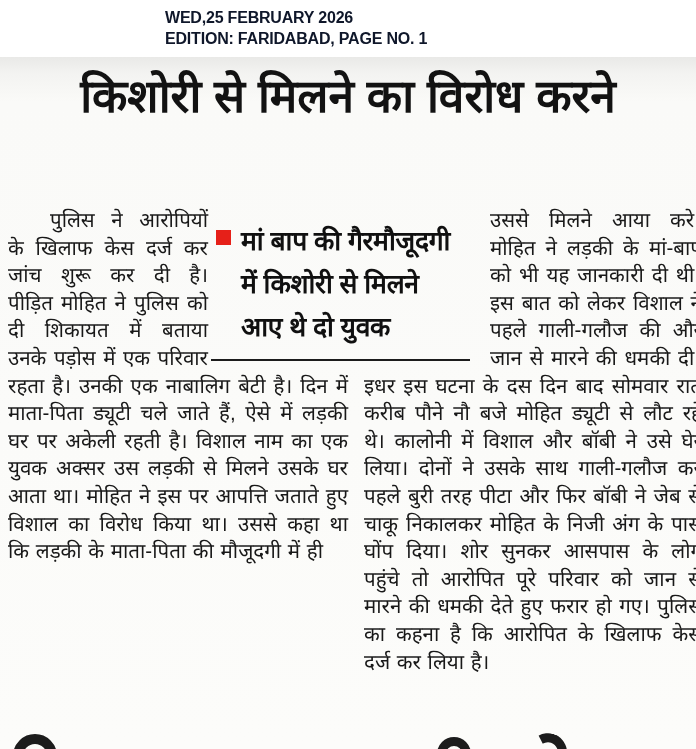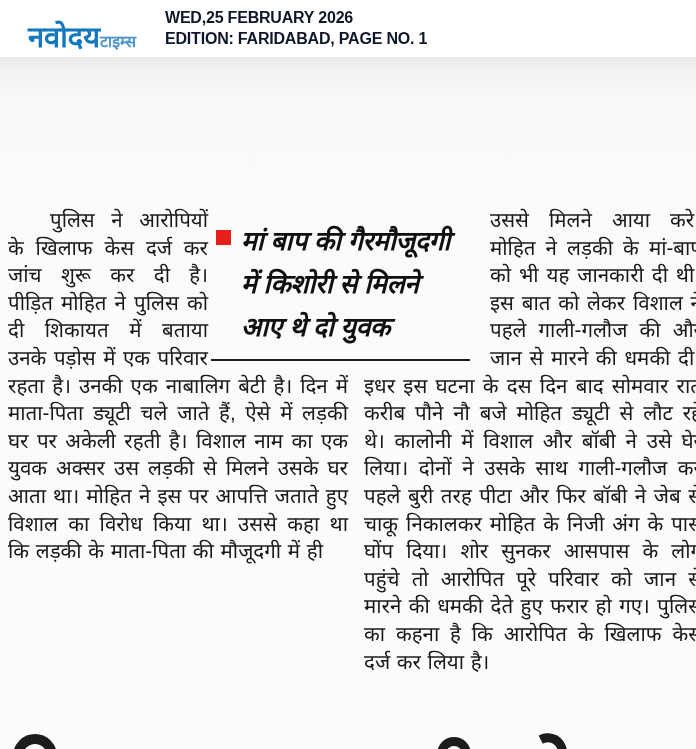--- a/index.html
+++ b/index.html
@@ -34,45 +34,43 @@
   .indent { text-indent:42px; }
   .spacer-right { float:right; width:140px; height:162px; }
   .spacer-left  { float:left;  width:126px; height:164px; }
   
   .pullquote {
     position:absolute; left:211px; top:220px; width:259px;
     padding-bottom:10px; border-bottom:2px solid #1c1c1c; background:transparent;
   }
   .pq-inner { position:relative; padding-left:30px; }
   .pq-bullet { position:absolute; left:5px; top:10px; width:15px; height:15px; background:#e62019; }
-  .pq-line { font-size:26.5px; font-weight:bold; line-height:43px; color:#101010; letter-spacing:-0.3px;font-style:italic; }
+  .pq-line { font-size:26.5px; font-weight:bold; line-height:43px; color:#101010; letter-spacing:-0.3px; }
   
   .cut-ring-1 { position:absolute; left:13px;  top:734px; width:24px; height:24px; border:10px solid #1c1c1c; border-radius:50%; }
   .cut-ring-2 { position:absolute; left:437px; top:737px; width:16px; height:16px; border:9px solid #1c1c1c; border-radius:50%; }
   .cut-curve  { position:absolute; left:527px; top:733px; width:22px; height:26px; border:9px solid transparent;
                 border-top:9px solid #1c1c1c; border-right:9px solid #1c1c1c; border-radius:50%; transform:rotate(18deg); }
 </style>
 </head>
 <body>
 
 <div class="page">
 
   <div class="masthead">
-    <div class="logo">
-      <span class="logo-main">नवोदय</span><span class="logo-sub">टाइम्स</span>
-    </div>
     <div class="dateblock">
       <div>WED,25 FEBRUARY 2026</div>
       <div>EDITION: FARIDABAD, PAGE NO. 1</div>
     </div>
   </div>
 
   <div class="paper"></div>
 
   <div class="headline">
+    <div>किशोरी से मिलने का विरोध करने</div>
   </div>
 
   <div class="col col-left">
     <div class="spacer-right"></div>
     <p class="indent">पुलिस ने आरोपियों के खिलाफ केस दर्ज कर जांच शुरू कर दी है। पीड़ित मोहित ने पुलिस को दी शिकायत में बताया उनके पड़ोस में एक परिवार रहता है। उनकी एक नाबालिग बेटी है। दिन में माता-पिता ड्यूटी चले जाते हैं, ऐसे में लड़की घर पर अकेली रहती है। विशाल नाम का एक युवक अक्सर उस लड़की से मिलने उसके घर आता था। मोहित ने इस पर आपत्ति जताते हुए विशाल का विरोध किया था। उससे कहा था कि लड़की के माता-पिता की मौजूदगी में ही</p>
   </div>
 
   <div class="col col-right">
     <div class="spacer-left"></div>
     <p>उससे मिलने आया करे। मोहित ने लड़की के मां-बाप को भी यह जानकारी दी थी। इस बात को लेकर विशाल ने पहले गाली-गलौज की और जान से मारने की धमकी दी। इधर इस घटना के दस दिन बाद सोमवार रात करीब पौने नौ बजे मोहित ड्यूटी से लौट रहे थे। कालोनी में विशाल और बॉबी ने उसे घेर लिया। दोनों ने उसके साथ गाली-गलौज कर पहले बुरी तरह पीटा और फिर बॉबी ने जेब से चाकू निकालकर मोहित के निजी अंग के पास घोंप दिया। शोर सुनकर आसपास के लोग पहुंचे तो आरोपित पूरे परिवार को जान से मारने की धमकी देते हुए फरार हो गए। पुलिस का कहना है कि आरोपित के खिलाफ केस दर्ज कर लिया है।</p>

